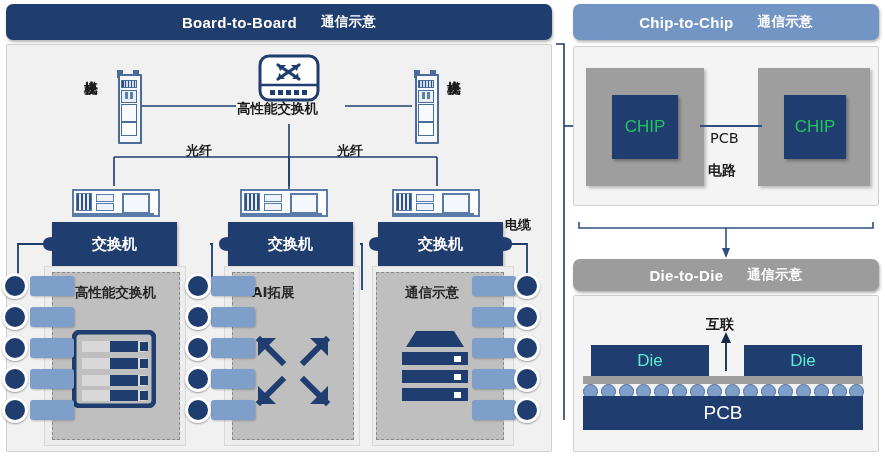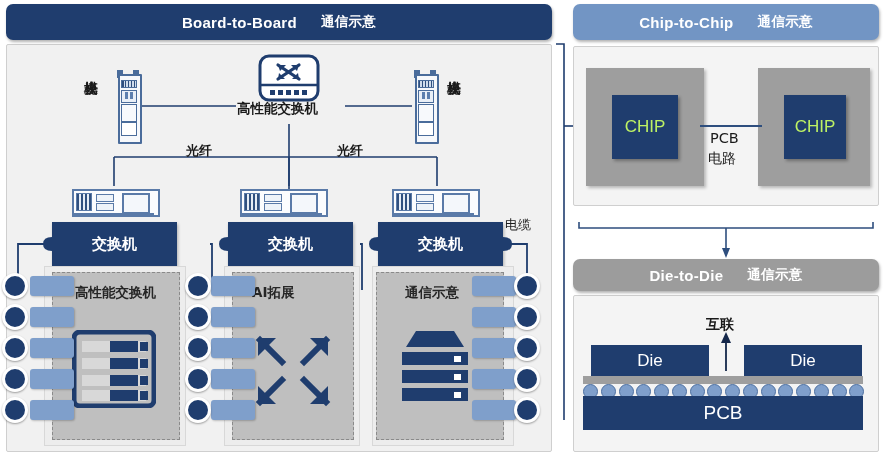--- a/index.html
+++ b/index.html
@@ -84,24 +84,24 @@
   
   .pad{position:absolute;width:44px;height:20px;background:#7F9FCB;
       border-radius:3px;box-shadow:1px 1px 2px rgba(0,0,0,.22);}
   .knob{position:absolute;width:26px;height:26px;border-radius:50%;
       background:#1F3D6E;border:3px solid #ffffff;
       box-shadow:0 1px 2px rgba(0,0,0,.35);box-sizing:border-box;}
 
   
   .substrate{position:absolute;background:#9E9E9E;
       box-shadow:2px 2px 3px rgba(0,0,0,.25);}
-  .chip{position:absolute;background:#1F3D6E;color:#bef264;display:flex;
+  .chip{position:absolute;background:#1F3D6E;color:#22c55e;display:flex;
       align-items:center;justify-content:center;font-size:17px;
       box-shadow:2px 2px 3px rgba(0,0,0,.3);}
-  .dieblk{position:absolute;background:#1F3D6E;color:#ffffff;display:flex;
+  .dieblk{position:absolute;background:#1F3D6E;color:#5eead4;display:flex;
       align-items:center;justify-content:center;font-size:17px;}
   .pcbbar{position:absolute;background:#1F3D6E;color:#fff;display:flex;
       align-items:center;justify-content:center;font-size:19px;}
   .interposer{position:absolute;background:#9E9E9E;}
   .ball{position:absolute;width:15px;height:15px;border-radius:50%;
       background:#7F9FCB;border:1px solid #4C6FA0;box-sizing:border-box;}
 </style>
 </head>
 <body>
 
@@ -190,21 +190,21 @@
         <rect x="28" y="36" width="5" height="5"></rect>
           <rect x="36" y="36" width="5" height="5"></rect>
         <rect x="44" y="36" width="5" height="5"></rect>
       </g>
     </svg>
   </div>
   <div class="lbl" style="left:237px;top:100px;font-size:13.5px;font-weight:bold;">高性能交换机</div>
 
   <div class="lbl" style="left:186px;top:142px;font-size:13px;font-weight:bold;">光纤</div>
   <div class="lbl" style="left:337px;top:142px;font-size:13px;font-weight:bold;">光纤</div>
-  <div class="lbl" style="left:505px;top:216px;font-size:13px;font-weight:normal;">电缆</div>
+  <div class="lbl" style="left:505px;top:216px;font-size:13px;font-weight:bold;">电缆</div>
 
   <div class="swico" style="left:72px;top:186px;">
     <div class="frame"></div>
       <div class="bars"></div>
       <div class="p1"></div>
       <div class="p2"></div>
       <div class="big"></div>
       <div class="foot"></div>
   </div>
   <div class="swico" style="left:240px;top:186px;">
@@ -330,21 +330,21 @@
     <span class="cn">通信示意</span>
   </div>
   <div class="substrate" style="left:586px;top:68px;width:118px;height:118px;"></div>
   <div class="substrate" style="left:758px;top:68px;width:112px;height:118px;"></div>
   <div class="chip" style="left:612px;top:95px;width:66px;height:64px;">CHIP</div>
   <div class="chip" style="left:784px;top:95px;width:62px;height:64px;">CHIP</div>
   <svg class="ovl" width="885" height="457">
     <line x1="700" y1="126" x2="762" y2="126" stroke="#2E4E7E" stroke-width="1.8"></line>
   </svg>
   <div class="lbl" style="left:710px;top:130px;font-size:14.5px;color:#1a1a1a;">PCB</div>
-  <div class="lbl" style="left:708px;top:150px;font-size:14px;font-weight:normal;">电路</div>
+  <div class="lbl" style="left:708px;top:162px;font-size:14px;font-weight:bold;">电路</div>
 
   <div class="panel-body" id="d2d-body"></div>
   <div class="hdr" id="d2d-hdr">
     <span class="en">Die-to-Die</span>
     <span class="cn">通信示意</span>
   </div>
   <div class="lbl" style="left:706px;top:316px;font-size:14px;font-weight:bold;">互联</div>
   <svg class="ovl" width="885" height="457">
     <line x1="726" y1="371" x2="726" y2="338" stroke="#14274a" stroke-width="1.8"></line>
     <polygon points="726,332 721,343 731,343" fill="#14274a"></polygon>

